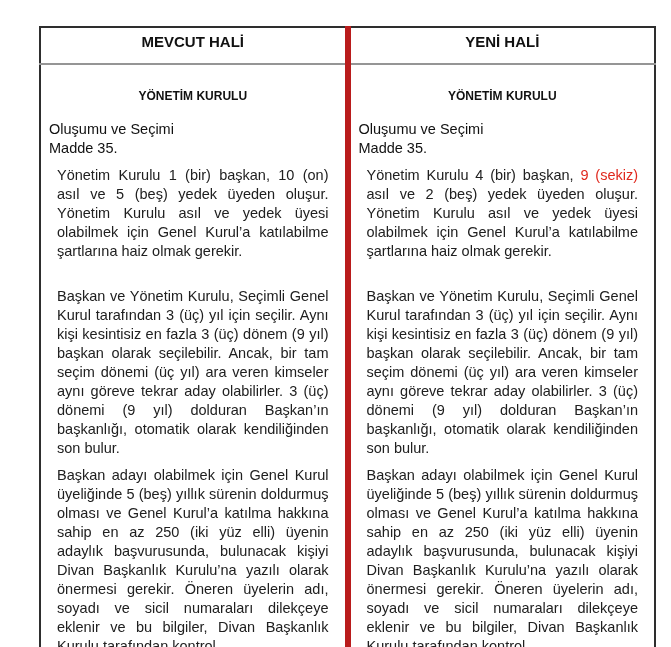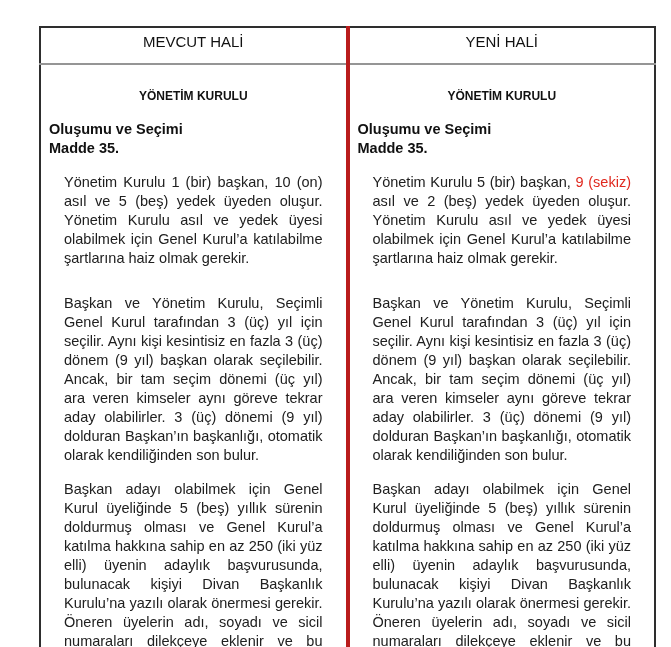--- a/index.html
+++ b/index.html
@@ -30,50 +30,50 @@
     table-layout: fixed;
     border: 2px solid #2e2e2e;
   }
   table.compare col { width: 50%; }
 
   th.col-header {
     height: 37px;
     vertical-align: top;
     padding-top: 5px;
     font-size: 15px;
-    font-weight: normal;
+    font-weight: bold;
     text-align: center;
     border-bottom: 2px solid #959595;
     color: #111111;
   }
   th.col-header + th.col-header,
-  td.cell + td.cell { border-left: 4px solid #b91c1c; }
+  td.cell + td.cell { border-left: 6px solid #b91c1c; }
 
   td.cell {
     vertical-align: top;
     padding: 22px 8px 0 8px;
     font-size: 14.5px;
     line-height: 19px;
     color: #202020;
   }
 
   .section-title {
     text-align: center;
     font-weight: bold;
     font-size: 12px;
     margin-bottom: 14px;
     color: #111111;
   }
   .subtitle {
-    font-weight: bold;
+    font-weight: normal;
     color: #111111;
   }
   p.body-par {
     text-align: justify;
-    margin: 15px;
+    margin: 8px;
   }
   p.gap-before { margin-top: 26px; }
 </style>
 </head>
 <body>
 
 <div class="page">
 
 
   <table class="compare">
@@ -96,21 +96,21 @@
           <div class="subtitle">Madde 35.</div>
           <p class="body-par">Yönetim Kurulu 1 (bir) başkan, 10 (on) asıl ve 5 (beş) yedek üyeden oluşur. Yönetim Kurulu asıl ve yedek üyesi olabilmek için Genel Kurul’a katılabilme şartlarına haiz olmak gerekir.</p>
           <p class="body-par gap-before">Başkan ve Yönetim Kurulu, Seçimli Genel Kurul tarafından 3 (üç) yıl için seçilir. Aynı kişi kesintisiz en fazla 3 (üç) dönem (9 yıl) başkan olarak seçilebilir. Ancak, bir tam seçim dönemi (üç yıl) ara veren kimseler aynı göreve tekrar aday olabilirler. 3 (üç) dönemi (9 yıl) dolduran Başkan’ın başkanlığı, otomatik olarak kendiliğinden son bulur.</p>
           <p class="body-par">Başkan adayı olabilmek için Genel Kurul üyeliğinde 5 (beş) yıllık sürenin doldurmuş olması ve Genel Kurul’a katılma hakkına sahip en az 250 (iki yüz elli) üyenin adaylık başvurusunda, bulunacak kişiyi Divan Başkanlık Kurulu’na yazılı olarak önermesi gerekir. Öneren üyelerin adı, soyadı ve sicil numaraları dilekçeye eklenir ve bu bilgiler, Divan Başkanlık Kurulu tarafından kontrol</p>
         </td>
 
         <td class="cell">
           <div class="section-title">YÖNETİM KURULU</div>
           <div class="subtitle">Oluşumu ve Seçimi</div>
           <div class="subtitle">Madde 35.</div>
-          <p class="body-par"><span>Yönetim Kurulu 5 (bir) başkan, </span><span style="color: rgb(224, 40, 30);">9 (sekiz)</span><span> asıl ve 2 (beş) yedek üyeden oluşur. Yönetim Kurulu asıl ve yedek üyesi olabilmek için Genel Kurul’a katılabilme şartlarına haiz olmak gerekir.</span></p>
+          <p class="body-par"><span>Yönetim Kurulu 4 (bir) başkan, </span><span style="color: rgb(224, 40, 30);">9 (sekiz)</span><span> asıl ve 2 (beş) yedek üyeden oluşur. Yönetim Kurulu asıl ve yedek üyesi olabilmek için Genel Kurul’a katılabilme şartlarına haiz olmak gerekir.</span></p>
           <p class="body-par gap-before">Başkan ve Yönetim Kurulu, Seçimli Genel Kurul tarafından 3 (üç) yıl için seçilir. Aynı kişi kesintisiz en fazla 3 (üç) dönem (9 yıl) başkan olarak seçilebilir. Ancak, bir tam seçim dönemi (üç yıl) ara veren kimseler aynı göreve tekrar aday olabilirler. 3 (üç) dönemi (9 yıl) dolduran Başkan’ın başkanlığı, otomatik olarak kendiliğinden son bulur.</p>
           <p class="body-par">Başkan adayı olabilmek için Genel Kurul üyeliğinde 5 (beş) yıllık sürenin doldurmuş olması ve Genel Kurul’a katılma hakkına sahip en az 250 (iki yüz elli) üyenin adaylık başvurusunda, bulunacak kişiyi Divan Başkanlık Kurulu’na yazılı olarak önermesi gerekir. Öneren üyelerin adı, soyadı ve sicil numaraları dilekçeye eklenir ve bu bilgiler, Divan Başkanlık Kurulu tarafından kontrol</p>
         </td>
 
       </tr>
     </tbody>
   </table>
 
 </div>
 

